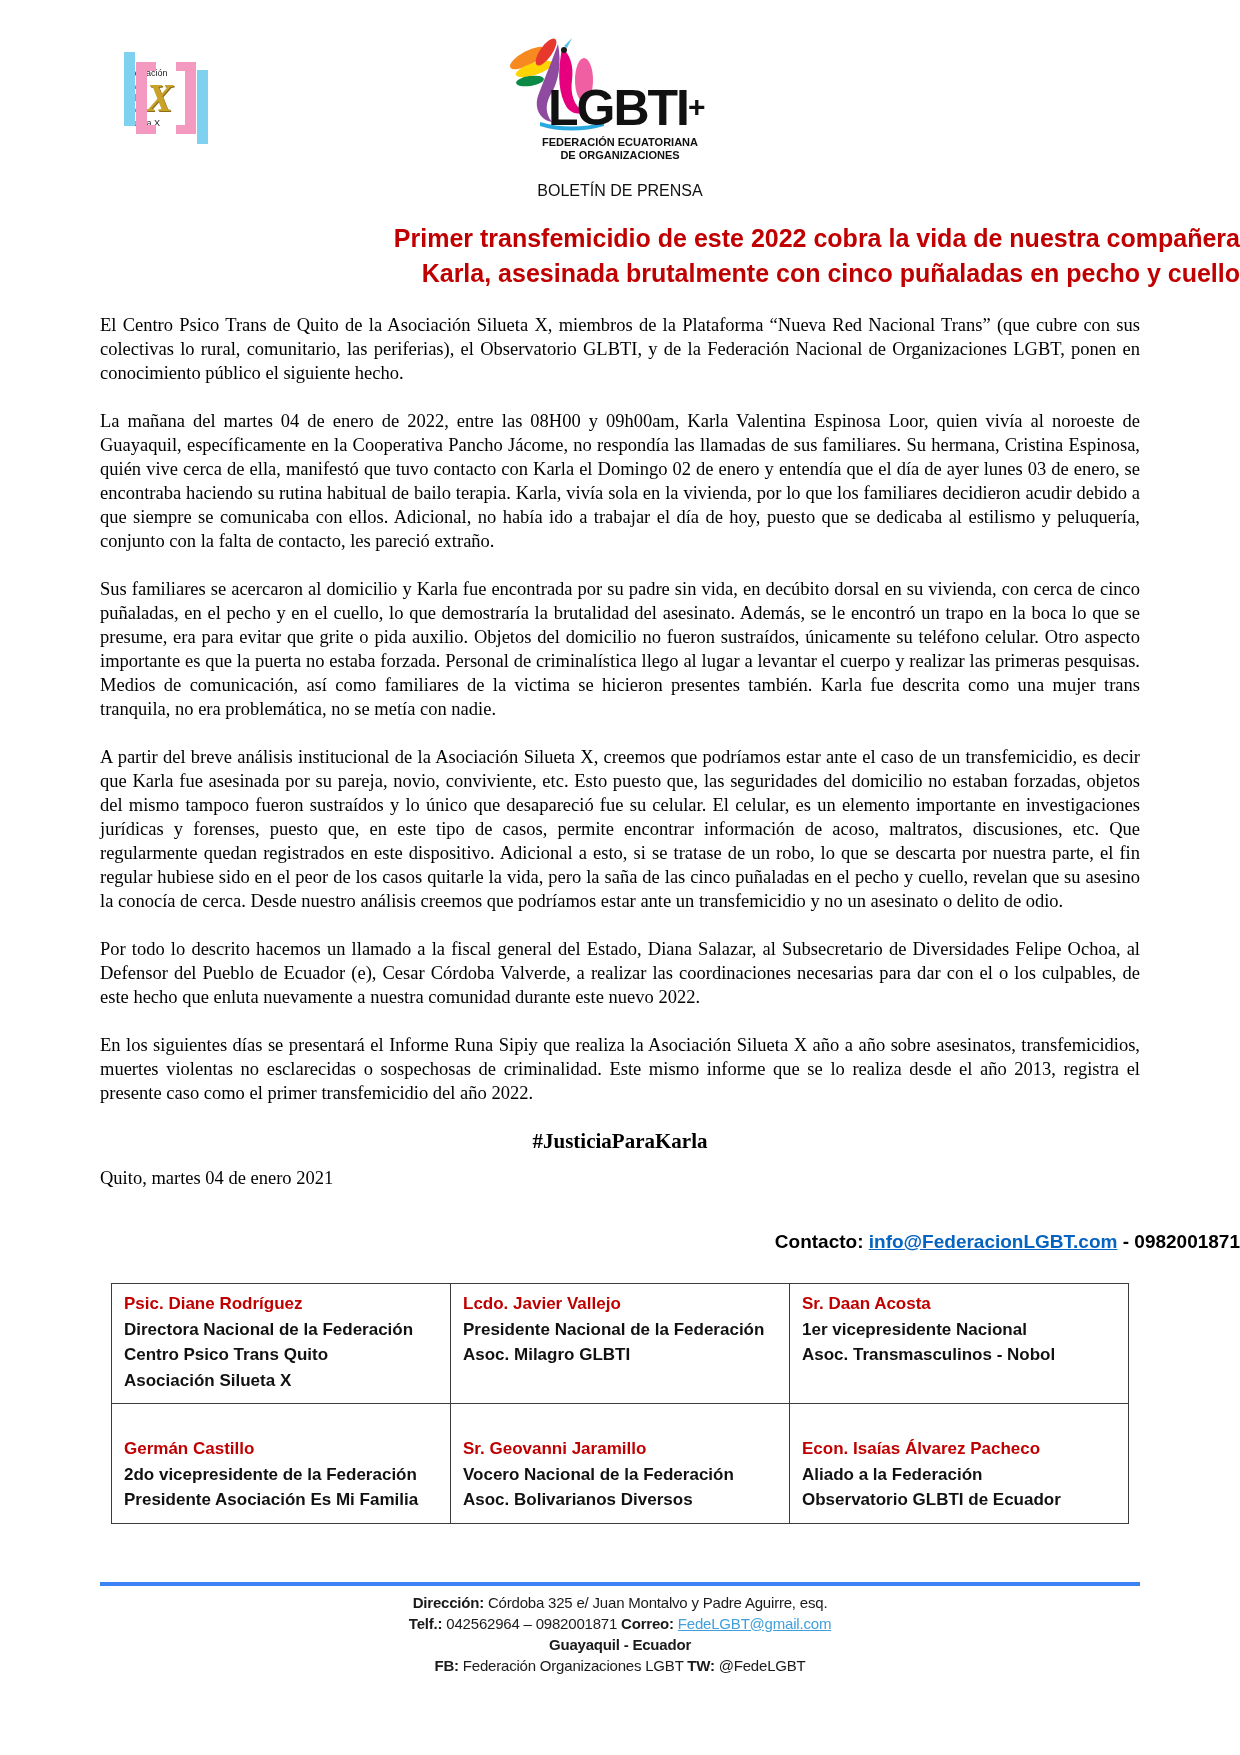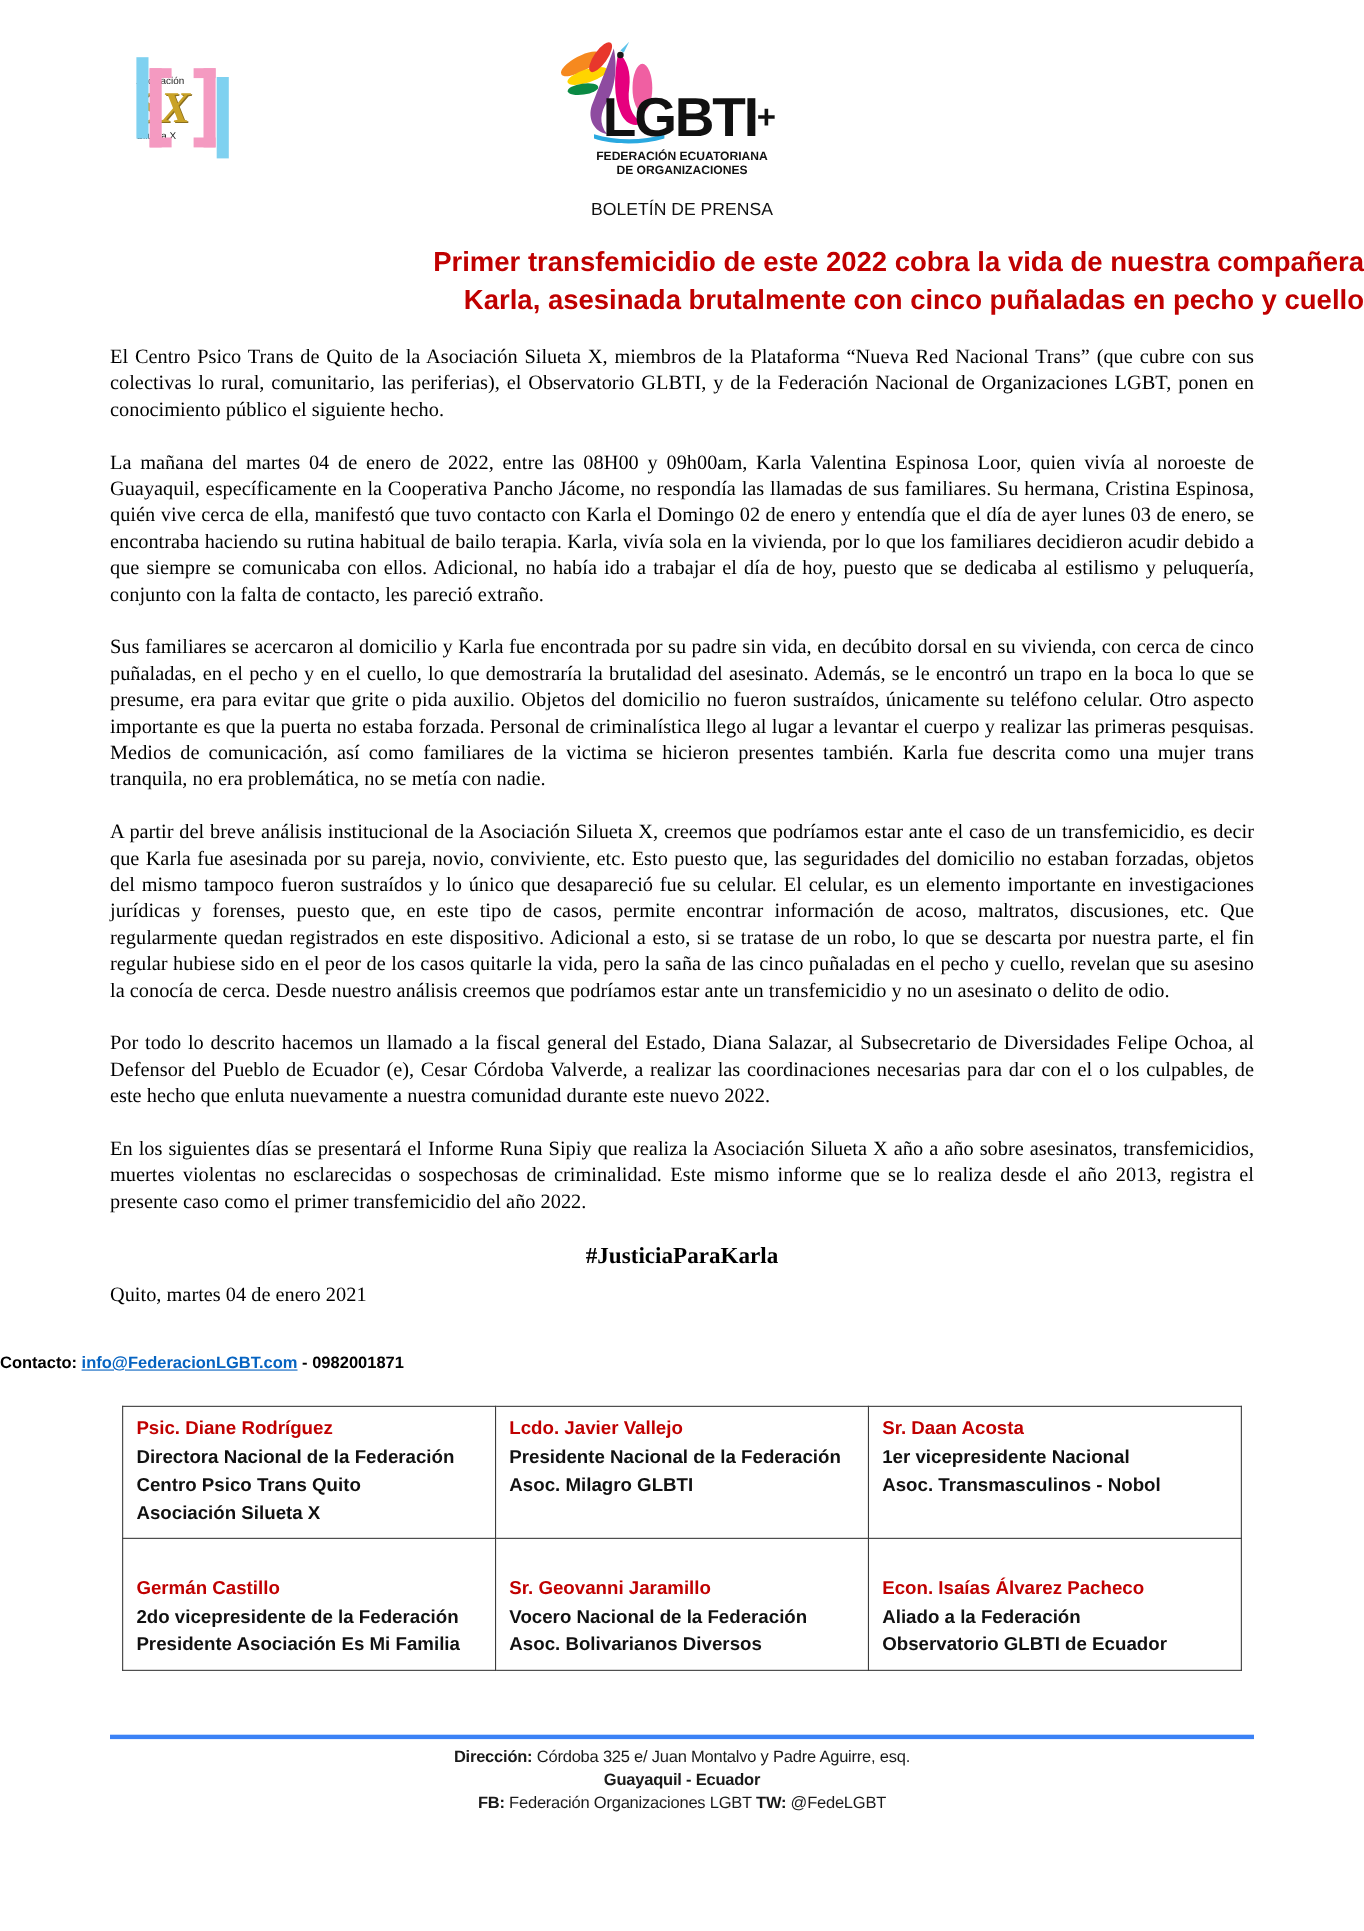--- a/index.html
+++ b/index.html
@@ -67,22 +67,22 @@
   .body-copy p {
     font-size:18.5px; line-height:24px; text-align:justify; margin-bottom:24px;
   }
   .hashtag {
     text-align:center; font-weight:bold; font-size:21px;
     font-family:"Liberation Serif", serif; margin-top:16px;
   }
   .dateline { margin:14px 100px 0 100px; font-size:18.5px; }
 
   .contact-line {
-    text-align:left; margin-top:42px;
-    font-family:"Liberation Sans", sans-serif; font-weight:bold; font-size:15px;
+    text-align:right; margin-top:42px;
+    font-family:"Liberation Sans", sans-serif; font-weight:bold; font-size:19px;
   }
   .contact-line a { color:#0563c1; text-decoration:underline; }
 
   
   .sig-table {
     width:1018px; margin:30px auto 0 auto; border-collapse:collapse;
     font-family:"Liberation Sans", sans-serif;
   }
   .sig-table td {
     border:1.5px solid #3c3c3c; vertical-align:top;
@@ -201,19 +201,22 @@
           <div>Observatorio GLBTI de Ecuador</div>
         </td>
       </tr>
     </tbody>
   </table>
 
   <div class="footer">
     <div class="footer-line">
       <b>Dirección:</b><span> Córdoba 325 e/ Juan Montalvo y Padre Aguirre, esq.</span>
     </div>
+    <div class="footer-line">
+      <b>Telf.:</b><span> 042562964 – 0982001871 </span><b>Correo: </b><a href="#">FedeLGBT@gmail.com</a>
+    </div>
     <div class="footer-line footer-city">Guayaquil - Ecuador</div>
     <div class="footer-line">
       <b>FB:</b><span> Federación Organizaciones LGBT </span><b>TW:</b><span> @FedeLGBT</span>
     </div>
   </div>
 
 </div>
 
 </body></html>

